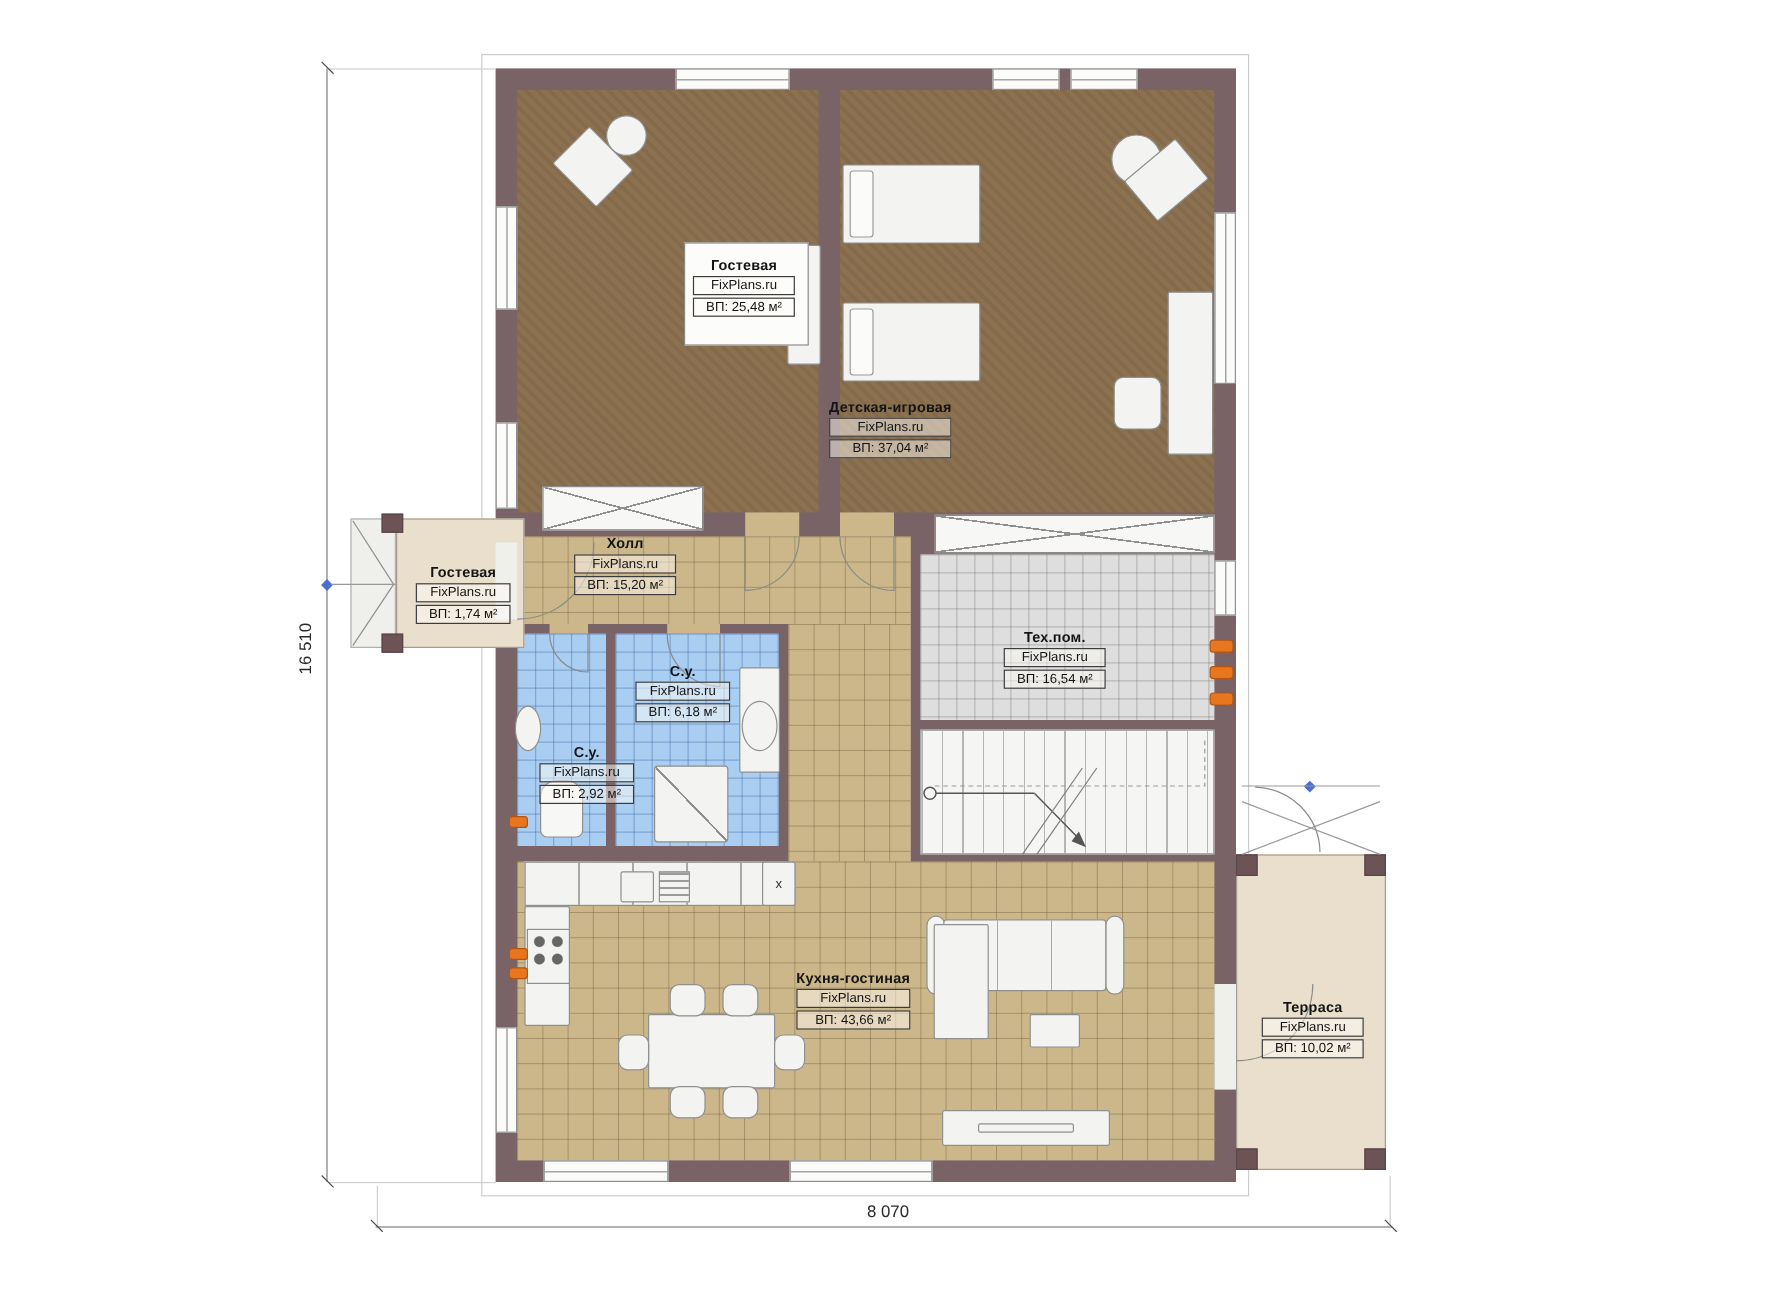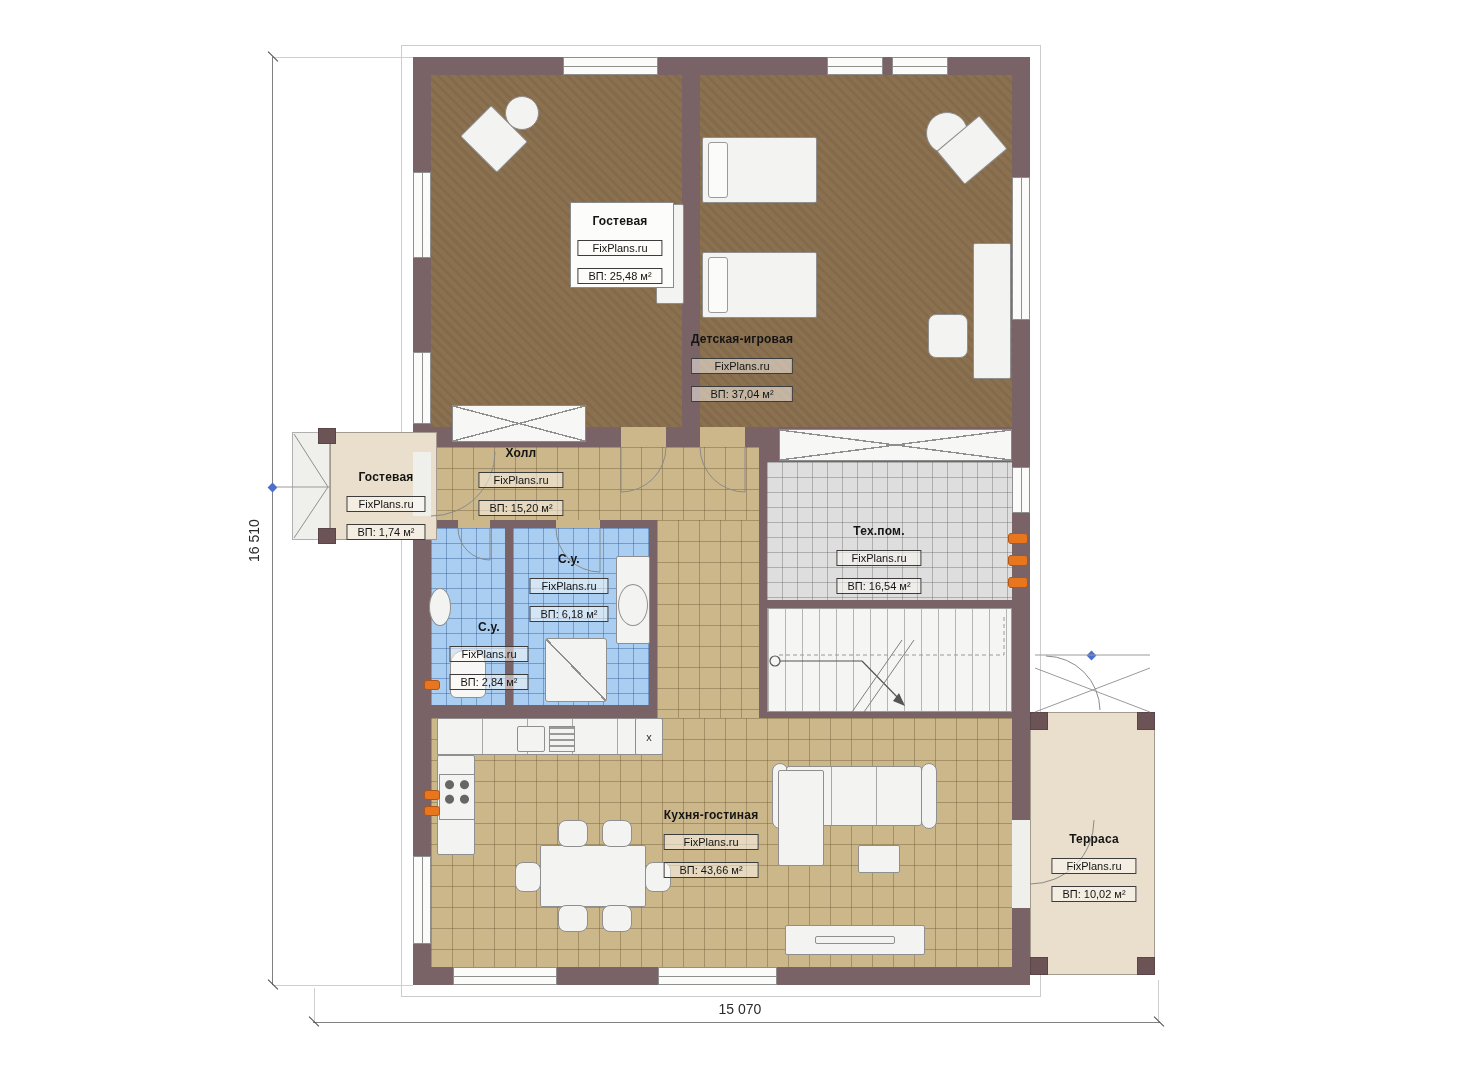--- a/index.html
+++ b/index.html
@@ -50,21 +50,21 @@
            border:1px solid #8f8f8f;}
   .shower{background:linear-gradient(to top right,transparent calc(50% - .8px),#8f8f8f calc(50% - .8px),#8f8f8f calc(50% + .8px),transparent calc(50% + .8px)),#f3f3f1;
           border:1px solid #8f8f8f;border-radius:3px;}
   .toilet{background:#f7f7f5;border:1px solid #8f8f8f;border-radius:14px 14px 6px 6px;}
   .rad{background:#e8761f;border:1px solid #b35510;border-radius:3px;}
   .sofa-seat{background:repeating-linear-gradient(90deg,transparent 0 44px,#a8a8a8 44px 45px),#f3f3f1;
              border:1px solid #8f8f8f;border-radius:3px;}
   .rlabel{position:absolute;transform:translateX(-50%);text-align:center;z-index:30;}
   .rname{font-size:12px;font-weight:bold;color:#141414;white-space:nowrap;letter-spacing:.2px;}
   .rbox{display:block;border:1px solid #3c3c3c;background:rgba(255,252,245,.5);
-        font-size:11px;color:#141414;padding:1px 10px;margin-top:12px;white-space:nowrap;}
+        font-size:11px;color:#141414;padding:1px 10px;margin-top:2px;white-space:nowrap;}
   .plate{background:#fcfcfa;border:1px solid #8a8a8a;}
   .dimline{background:#808080;}
   .extline{background:#cfcfcf;}
   .tick{width:14px;height:1px;background:#4d4d4d;transform:rotate(45deg);}
   .bluemark{width:7px;height:7px;background:#4a6fd0;transform:rotate(45deg);}
   .dimtext{font-size:14px;color:#2a2a2a;white-space:nowrap;}
   .overlay{position:absolute;left:0;top:0;z-index:20;pointer-events:none;}
   .xmark{font-size:11px;color:#333;display:flex;align-items:center;justify-content:center;}
 </style>
 </head>
@@ -220,21 +220,21 @@
 
   <div class="rlabel" style="left:569px;top:552px;">
     <div class="rname">С.у.</div>
     <span class="rbox">FixPlans.ru</span>
     <span class="rbox">ВП: 6,18 м²</span>
   </div>
 
   <div class="rlabel" style="left:489px;top:620px;">
     <div class="rname">С.у.</div>
     <span class="rbox">FixPlans.ru</span>
-    <span class="rbox">ВП: 2,84 м²</span>
+    <span class="rbox">ВП: 2,92 м²</span>
   </div>
 
   <div class="rlabel" style="left:711px;top:808px;">
     <div class="rname">Кухня-гостиная</div>
     <span class="rbox">FixPlans.ru</span>
     <span class="rbox">ВП: 43,66 м²</span>
   </div>
 
   <div class="rlabel" style="left:1094px;top:832px;">
     <div class="rname">Терраса</div>
@@ -249,15 +249,15 @@
   <div class="abs tick" style="left:266px;top:984px;"></div>
   <div class="abs bluemark" style="left:269px;top:484px;"></div>
   <div class="abs dimtext" style="left:246px;top:562px;transform:rotate(-90deg);transform-origin:0 0;">16 510</div>
 
   <div class="abs dimline" style="left:313px;top:1022px;width:847px;height:1px;"></div>
   <div class="abs extline" style="left:314px;top:988px;width:1px;height:34px;"></div>
   <div class="abs extline" style="left:1158px;top:980px;width:1px;height:42px;"></div>
   <div class="abs tick" style="left:307px;top:1021px;"></div>
   <div class="abs tick" style="left:1152px;top:1021px;"></div>
   <div class="abs bluemark" style="left:1088px;top:652px;"></div>
-  <div class="abs dimtext" style="left:690px;top:1001px;width:100px;text-align:center;">15 070</div>
+  <div class="abs dimtext" style="left:690px;top:1001px;width:100px;text-align:center;">8 070</div>
 
 </div>
 
 </body></html>

